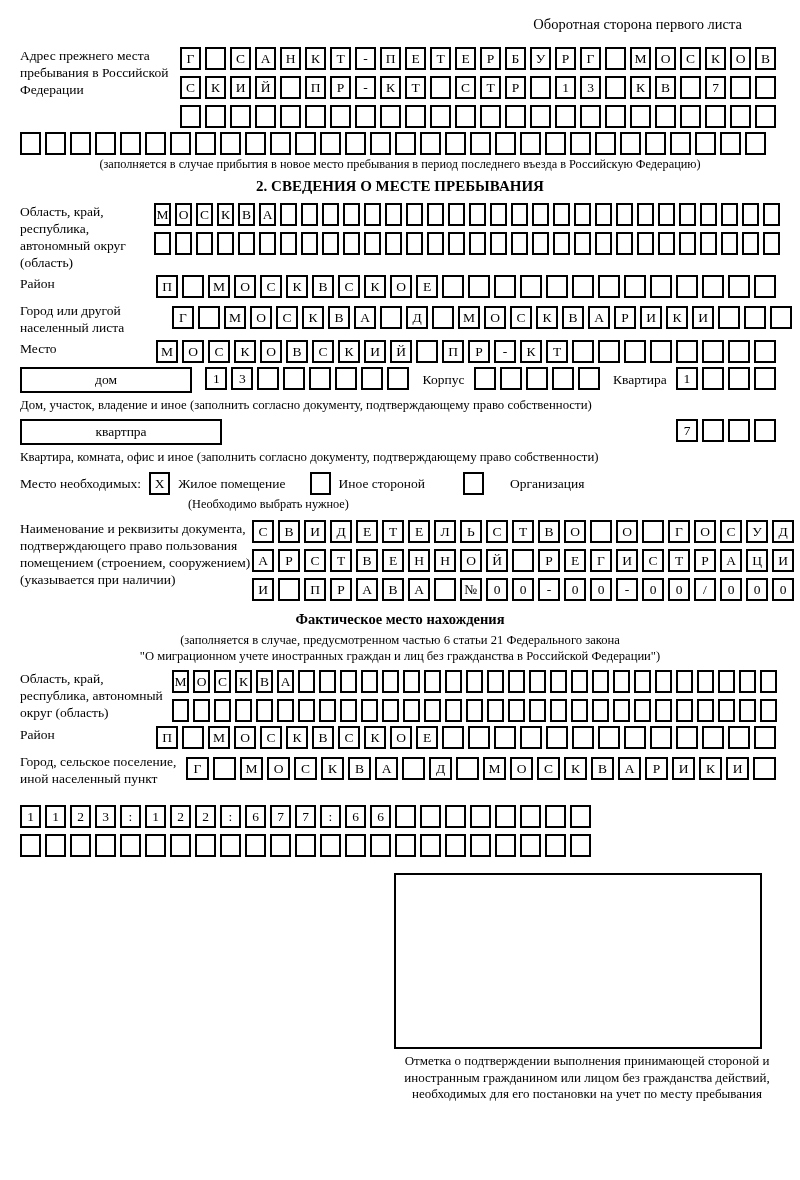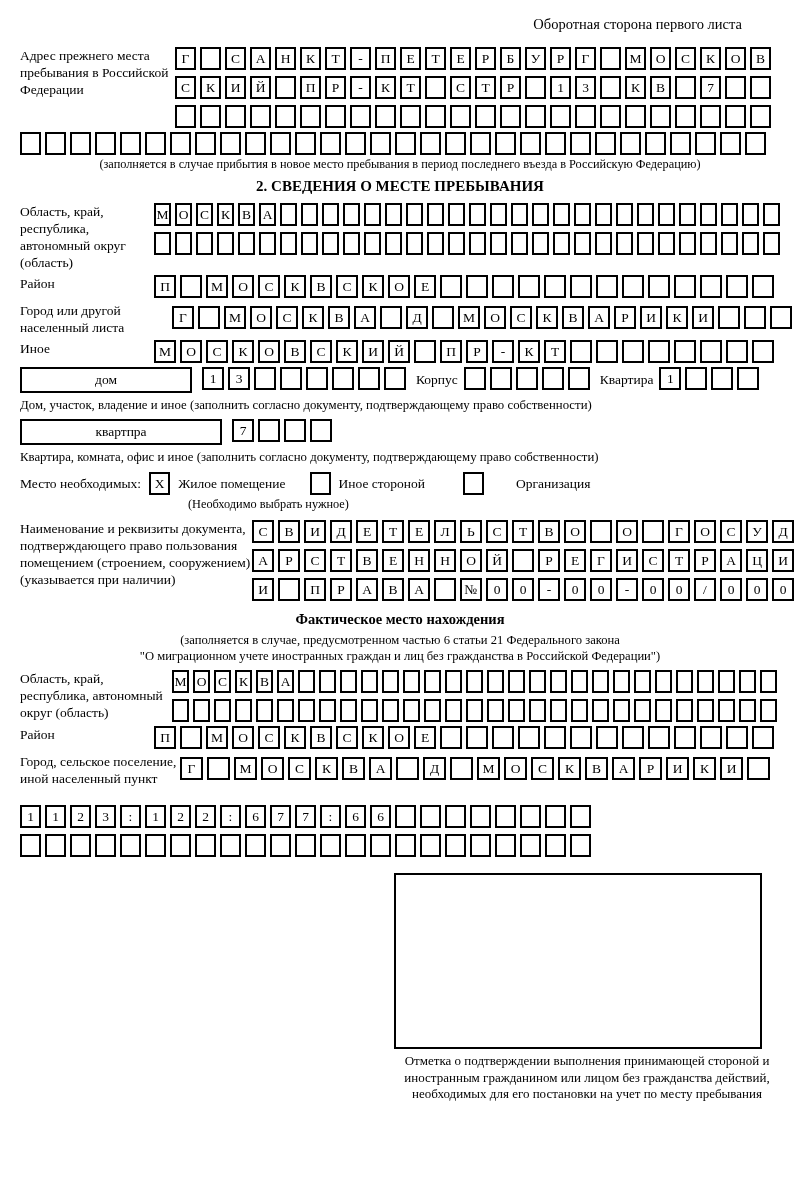--- a/index.html
+++ b/index.html
@@ -3,21 +3,21 @@
 <meta charset="utf-8">
 <style>
   html,body{margin:0;padding:0;background:#fff;color:#000;}
   body{
     width:800px;height:1180px;box-sizing:border-box;
     padding:16px 20px 10px 20px;
     font-family:"Liberation Serif","DejaVu Serif",serif;
     overflow:hidden;
   }
   .hdr{ text-align:right; padding-right:38px; font-size:14.5px; margin-bottom:14px;}
-  .row{display:flex;align-items:flex-start;margin-bottom:4px;}
+  .row{display:flex;align-items:flex-start;margin-bottom:4px;justify-content:space-between;}
   .lbl{font-size:13.5px;line-height:17px;flex-shrink:0;}
   .boxcol{display:flex;flex-direction:column;gap:6px;}
   .boxrow{display:flex;white-space:nowrap;}
   .cb{
     display:inline-block;height:19px;border:2px solid #000;margin-right:4px;
     text-align:center;font-size:13.5px;line-height:19px;flex-shrink:0;
     font-family:"Liberation Serif","DejaVu Serif",serif;
   }
   .note{font-size:12.3px;text-align:center;margin:2px 0 6px 0;}
   .sect-title{font-size:15px;font-weight:bold;text-align:center;margin:6px 0 8px 0;}
@@ -286,21 +286,21 @@
       <span class="cb" style="width: 18px;">И</span>
       <span class="cb" style="width: 18px;">К</span>
       <span class="cb" style="width: 18px;">И</span>
       <span class="cb" style="width: 18px;"></span>
       <span class="cb" style="width: 18px;"></span>
       <span class="cb" style="width: 18px;"></span>
     </div>
 </div>
 
 <div class="row">
-  <div class="lbl" style="width:134px">Иное</div>
+  <div class="lbl" style="width:134px">Место</div>
   <div class="boxrow">
       <span class="cb" style="width: 18px;">М</span>
       <span class="cb" style="width: 18px;">О</span>
       <span class="cb" style="width: 18px;">С</span>
       <span class="cb" style="width: 18px;">К</span>
       <span class="cb" style="width: 18px;">О</span>
       <span class="cb" style="width: 18px;">В</span>
       <span class="cb" style="width: 18px;">С</span>
       <span class="cb" style="width: 18px;">К</span>
       <span class="cb" style="width: 18px;">И</span>
@@ -363,21 +363,21 @@
 </div>
 <div class="lbl" style="font-size:12.8px;margin:1px 0 4px 0">Квартира, комната, офис и иное (заполнить согласно документу, подтверждающему право собственности)</div>
 
 <div class="chkline">
   <span>Место необходимых:</span>
   <span class="chk">X</span>
   <span>Жилое помещение</span>
   <span class="chk" style="margin-left:24px"> </span>
   <span>Иное стороной</span>
   <span class="chk" style="margin-left:38px"> </span>
-  <span style="margin-left:24px">Организация</span>
+  <span style="margin-left:18px">Организация</span>
 </div>
 <div class="small-note">(Необходимо выбрать нужное)</div>
 
 <div class="row">
   <div class="lbl" style="width:232px">Наименование и реквизиты документа, подтверждающего право пользования помещением (строением, сооружением) (указывается при наличии)</div>
   <div class="boxcol">
     <div class="boxrow">
         <span class="cb" style="width: 18px;">С</span>
         <span class="cb" style="width: 18px;">В</span>
         <span class="cb" style="width: 18px;">И</span>

